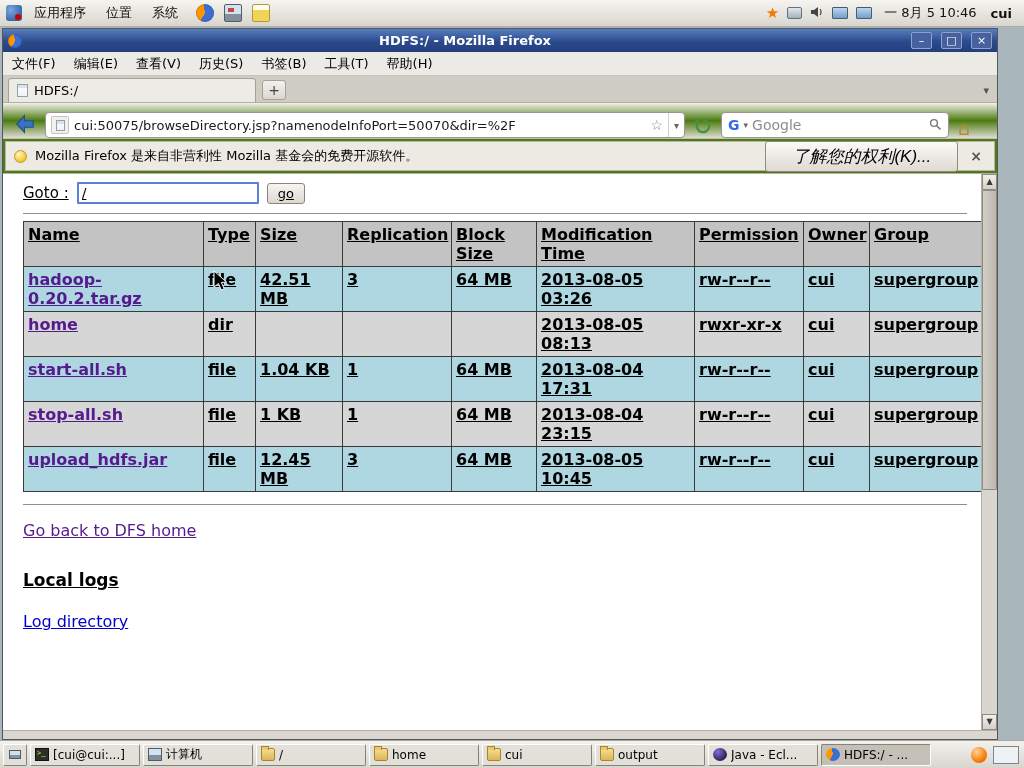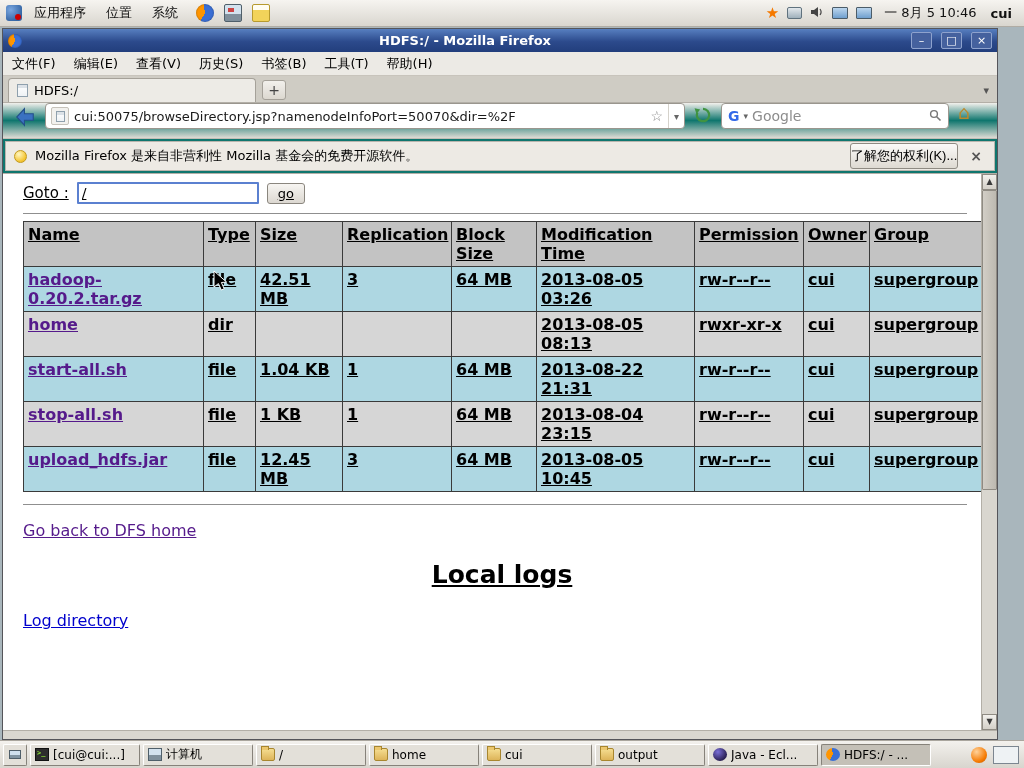--- a/index.html
+++ b/index.html
@@ -33,21 +33,21 @@
   .panel-right{ margin-left:auto; display:flex; align-items:center; gap:8px; }
   .tray-star{ color:#f57900; font-size:15px; line-height:1; }
   .tray-device{ width:15px; height:12px; background:linear-gradient(#e3e8ec,#9fb0bb); border:1px solid #60727e; border-radius:2px; }
   .tray-display{ width:16px; height:12px; background:linear-gradient(#bcd6ee,#6f9fce); border:1px solid #4b5c68; border-radius:1px; }
   .panel-clock{ font-size:13px; padding:0 4px; }
   .panel-user{ font-weight:bold; padding:0 6px 0 2px; }
 
   
   .fx-window{
     position:absolute; top:28px; left:2px; width:996px; bottom:28px;
-    background:#0f766e; border:1px solid #55555a;
+    background:#4d7c0f; border:1px solid #55555a;
     display:flex; flex-direction:column; z-index:10;
   }
   .titlebar{
     height:23px; flex:none;
     background:linear-gradient(#577fc0, #2c4a8c 55%, #223e7c);
     display:flex; align-items:center; padding:0 5px; gap:6px;
   }
   .titlebar .win-icon{ width:14px; height:14px; }
   .titlebar .title{ flex:1; text-align:center; color:#fff; font-weight:bold; font-size:13px;
     white-space:nowrap; overflow:hidden; }
@@ -63,21 +63,21 @@
     display:flex; align-items:flex-end; padding:3px 5px 0; position:relative; }
   .tab{ width:248px; height:24px; background:#edebe6; border:1px solid #a5a199; border-bottom:none;
     border-radius:4px 4px 0 0; display:flex; align-items:center; gap:6px; padding:0 8px; font-size:13px; }
   .mini-page{ width:11px; height:13px; flex:none; background:linear-gradient(#ffffff,#eef2f5); border:1px solid #8fa0ad;
     box-shadow:inset 0 3px 0 rgba(160,175,190,.35); }
   .newtab-btn{ width:24px; height:20px; margin:0 0 2px 6px; background:linear-gradient(#f2f0ec,#dcd8d0);
     border:1px solid #a5a199; border-radius:3px; text-align:center; line-height:18px; font-size:14px; color:#444; }
   .tab-list-btn{ position:absolute; right:8px; bottom:5px; color:#555; font-size:11px; }
 
   .navbar{ height:36px; flex:none; background:linear-gradient(#f2f0ec,#deccd400, #dedbd4); border-bottom:1px solid #c2beb6;
-    display:flex; align-items:flex-start; gap:6px; padding:0 8px; }
+    display:flex; align-items:flex-end; gap:6px; padding:0 8px; }
   .back-btn{ width:28px; height:28px; flex:none; display:flex; align-items:center; justify-content:center; }
   .urlbar{ width:640px; height:26px; flex:none; background:#fff; border:1px solid #9a968e; border-radius:4px;
     display:flex; align-items:center; gap:5px; padding:0 5px; }
   .site-icon-box{ width:18px; height:18px; flex:none; background:#f2f1ee; border:1px solid #c6c2ba; border-radius:2px;
     display:flex; align-items:center; justify-content:center; }
   .url-text{ flex:1; font-size:13px; color:#1a1a1a; white-space:nowrap; overflow:hidden; }
   .url-star{ color:#8a8a8a; font-size:14px; flex:none; }
   .url-drop{ color:#666; font-size:10px; flex:none; border-left:1px solid #d5d2cb; padding-left:5px; align-self:stretch;
     display:flex; align-items:center; }
   .reload-btn{ width:24px; height:24px; flex:none; display:flex; align-items:center; justify-content:center; }
@@ -87,21 +87,21 @@
   .search-drop{ color:#666; font-size:9px; flex:none; }
   .search-ph{ flex:1; font-size:14px; color:#8c8c8c; }
   .home-btn{ font-size:19px; line-height:1; color:#b98a2e; flex:none; padding:0 3px; }
 
   .noticebar{ flex:none; height:30px; margin:2px 2px; background:#edeae4; border:1px solid #b9b5ad;
     display:flex; align-items:center; gap:8px; padding:0 8px; font-size:13px; }
   .bulb{ width:13px; height:13px; flex:none; border-radius:50%;
     background:radial-gradient(circle at 35% 30%, #fff6c0, #f4c430 70%); border:1px solid #c2991c; }
   .notice-text{ white-space:nowrap; overflow:hidden; }
   .notice-btn{ margin-left:auto; flex:none; background:linear-gradient(#fbfaf8,#dedad2); border:1px solid #8f8b83;
-    border-radius:3px; padding:3px 0; font-size:13px; }
+    border-radius:3px; padding:3px 26px; font-size:17px;font-style:italic; }
   .notice-close{ flex:none; color:#555; font-weight:bold; font-size:14px; padding:0 4px; }
 
   .content-wrap{ flex:1; display:flex; background:#fff; border-top:1px solid #b3afa7; min-height:0; }
   .content-area{ flex:1; min-width:0; overflow:hidden; padding:6px 0 0 20px; position:relative; background:#fff;text-decoration:underline; }
 
   .goto-row{ display:flex; align-items:center; gap:8px; font-size:15px; height:26px; }
   .goto-input{ width:182px; height:22px; border:2px solid #5b80d0; border-radius:1px; font-size:14px;
     padding:0 3px; font-family:"DejaVu Sans", sans-serif; outline:none; }
   .go-btn{ background:linear-gradient(#f7f5f2,#dcd8d1); border:1px solid #8a867e; border-radius:3px;
     padding:2px 10px; font-size:13px; font-family:"DejaVu Sans", sans-serif; }
@@ -112,21 +112,21 @@
 
   table.listing{ table-layout:fixed; width:960px; border-collapse:collapse; margin-top:6px;
     font-weight:bold; font-size:16px; line-height:19px; color:#000; }
   .listing th, .listing td{ border:1px solid #3a3a3a; padding:3px 4px; text-align:left; vertical-align:top; }
   .listing th{ background:var(--header-gray); }
   .row-blue td{ background:var(--row-blue); }
   .row-gray td{ background:var(--row-gray); }
   .listing a{ color:var(--visited-link); text-decoration:underline; }
 
   .back-link{ display:inline-block; margin-top:3px; font-size:16px; color:var(--visited-link); text-decoration:underline; }
-  .local-logs{ font-size:25px; font-weight:bold; margin:20px 0 22px; color:#000;text-align:center; }
+  .local-logs{ font-size:17px; font-weight:bold; margin:30px 0 22px; color:#000; }
   .log-link{ display:inline-block; font-size:16px; color:var(--link-blue); text-decoration:underline; }
 
   .scrollbar{ width:16px; flex:none; background:#d9d6cf; border-left:1px solid #b3afa7;
     display:flex; flex-direction:column; }
   .sb-btn{ height:16px; flex:none; background:linear-gradient(#f2f0ec,#d4d0c8); border:1px solid #8f8b83;
     font-size:8px; color:#3a3a3a; text-align:center; line-height:14px; }
   .sb-track{ flex:1; position:relative; }
   .sb-thumb{ position:absolute; top:0; left:0; right:0; height:300px;
     background:linear-gradient(90deg,#d2cec6,#bdb9b0); border:1px solid #8f8b83; border-radius:1px; }
 
@@ -314,21 +314,21 @@
     <td>rwxr-xr-x</td>
     <td>cui</td>
     <td>supergroup</td>
   </tr>
             <tr class="row-blue">
     <td><a href="#">start-all.sh</a></td>
     <td>file</td>
     <td>1.04 KB</td>
     <td>1</td>
     <td>64 MB</td>
-    <td>2013-08-22 21:31</td>
+    <td>2013-08-04 17:31</td>
     <td>rw-r--r--</td>
     <td>cui</td>
     <td>supergroup</td>
   </tr>
             <tr class="row-gray">
     <td><a href="#">stop-all.sh</a></td>
     <td>file</td>
     <td>1 KB</td>
     <td>1</td>
     <td>64 MB</td>

